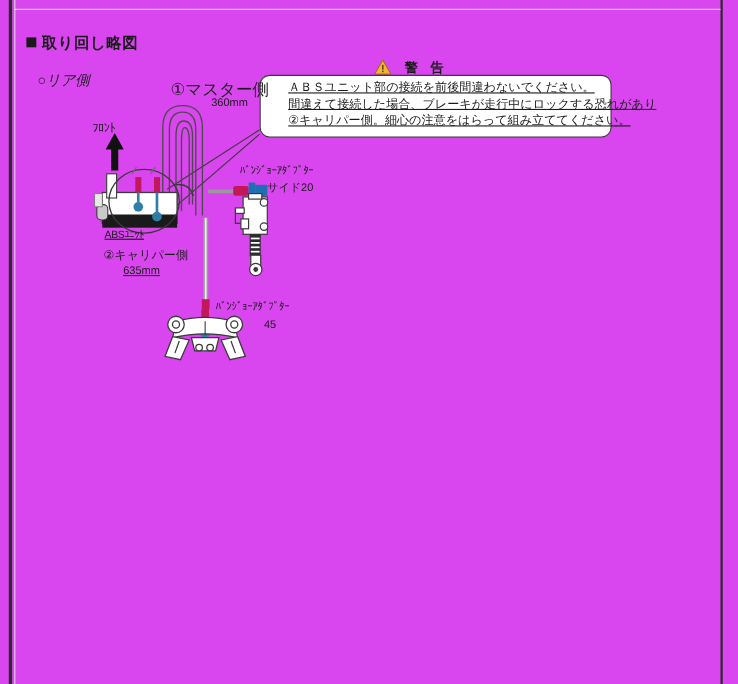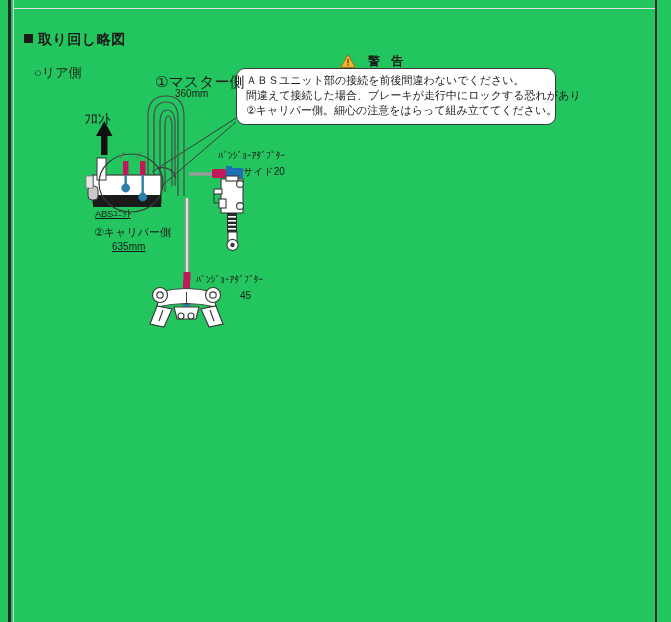--- a/index.html
+++ b/index.html
@@ -1,52 +1,52 @@
 <!DOCTYPE html>
 <html><head>
 <meta charset="utf-8">
 <style>
   html,body{margin:0;padding:0;background:#ffffff;}
   body{width:671px;height:622px;position:relative;overflow:hidden;
        font-family:"Liberation Sans","DejaVu Sans",sans-serif;color:#1a1a1a;}
 
-  #page{position:absolute;left:0;top:0;width:671px;height:622px;background:#22c55e;}
+  #page{position:absolute;left:0;top:0;width:671px;height:622px;background:#d946ef;}
 
   
   .border-left{position:absolute;left:8px;top:0;width:3px;height:622px;background:#2a2a2a;}
   .border-left2{position:absolute;left:13px;top:0;width:1px;height:622px;background:#d8d8d8;}
   .border-right{position:absolute;left:655px;top:0;width:2px;height:622px;background:#2a2a2a;}
   .border-top{position:absolute;left:13px;top:8px;width:642px;height:1px;background:#e2e2e2;}
 
   
   .sect-title{position:absolute;left:24px;top:31px;font-size:14px;font-weight:bold;
               letter-spacing:.5px;white-space:nowrap;}
   .sect-title .sq{display:inline-block;width:9px;height:9px;background:#1a1a1a;
                   margin-right:5px;vertical-align:1px;}
-  .sub-title{position:absolute;left:34px;top:64px;font-size:13px;white-space:nowrap;}
+  .sub-title{position:absolute;left:34px;top:64px;font-size:13px;white-space:nowrap;font-style:italic;}
 
   
   .warn-head{position:absolute;left:340px;top:53px;width:120px;height:18px;}
   .warn-head .tri{position:absolute;left:0;top:1px;width:16px;height:14px;}
   .warn-head .wtxt{position:absolute;left:28px;top:0px;font-size:12px;font-weight:bold;
                    letter-spacing:4px;white-space:nowrap;}
 
   
   .balloon{position:absolute;left:236px;top:68px;width:318px;height:55px;
            border:1.4px solid #3a3a3a;border-radius:9px;background:#fff;}
-  .balloon .bl{position:absolute;font-size:11px;line-height:1;white-space:nowrap;left:9px;}
+  .balloon .bl{position:absolute;font-size:11px;line-height:1;white-space:nowrap;left:25px;text-decoration:underline;}
   .bl1{top:6px;} .bl2{top:21px;} .bl3{top:36px;}
 
   
   .lbl{position:absolute;white-space:nowrap;font-size:11px;line-height:1.15;}
   .lbl-hw{font-size:10px;letter-spacing:-.3px;}
 
   .l-master{left:155px;top:73px;font-size:15px;}
-  .l-master-mm{left:175px;top:88px;font-size:10px;}
-  .l-front{left:84px;top:111px;font-size:14px;}
+  .l-master-mm{left:192px;top:88px;font-size:10px;}
+  .l-front{left:84px;top:111px;font-size:11px;}
   .l-abs{left:95px;top:209px;font-size:9.5px;text-decoration:underline;}
   .l-cal{left:94px;top:226px;font-size:11px;}
   .l-cal-mm{left:112px;top:241px;font-size:10px;text-decoration:underline;}
   .l-banjo1{left:218px;top:150px;}
   .l-side20{left:243px;top:166px;font-size:10px;}
   .l-banjo2{left:196px;top:274px;}
   .l-45{left:240px;top:290px;font-size:10px;text-align:right;}
 
   svg{display:block;}
   .art{position:absolute;left:0;top:0;}

